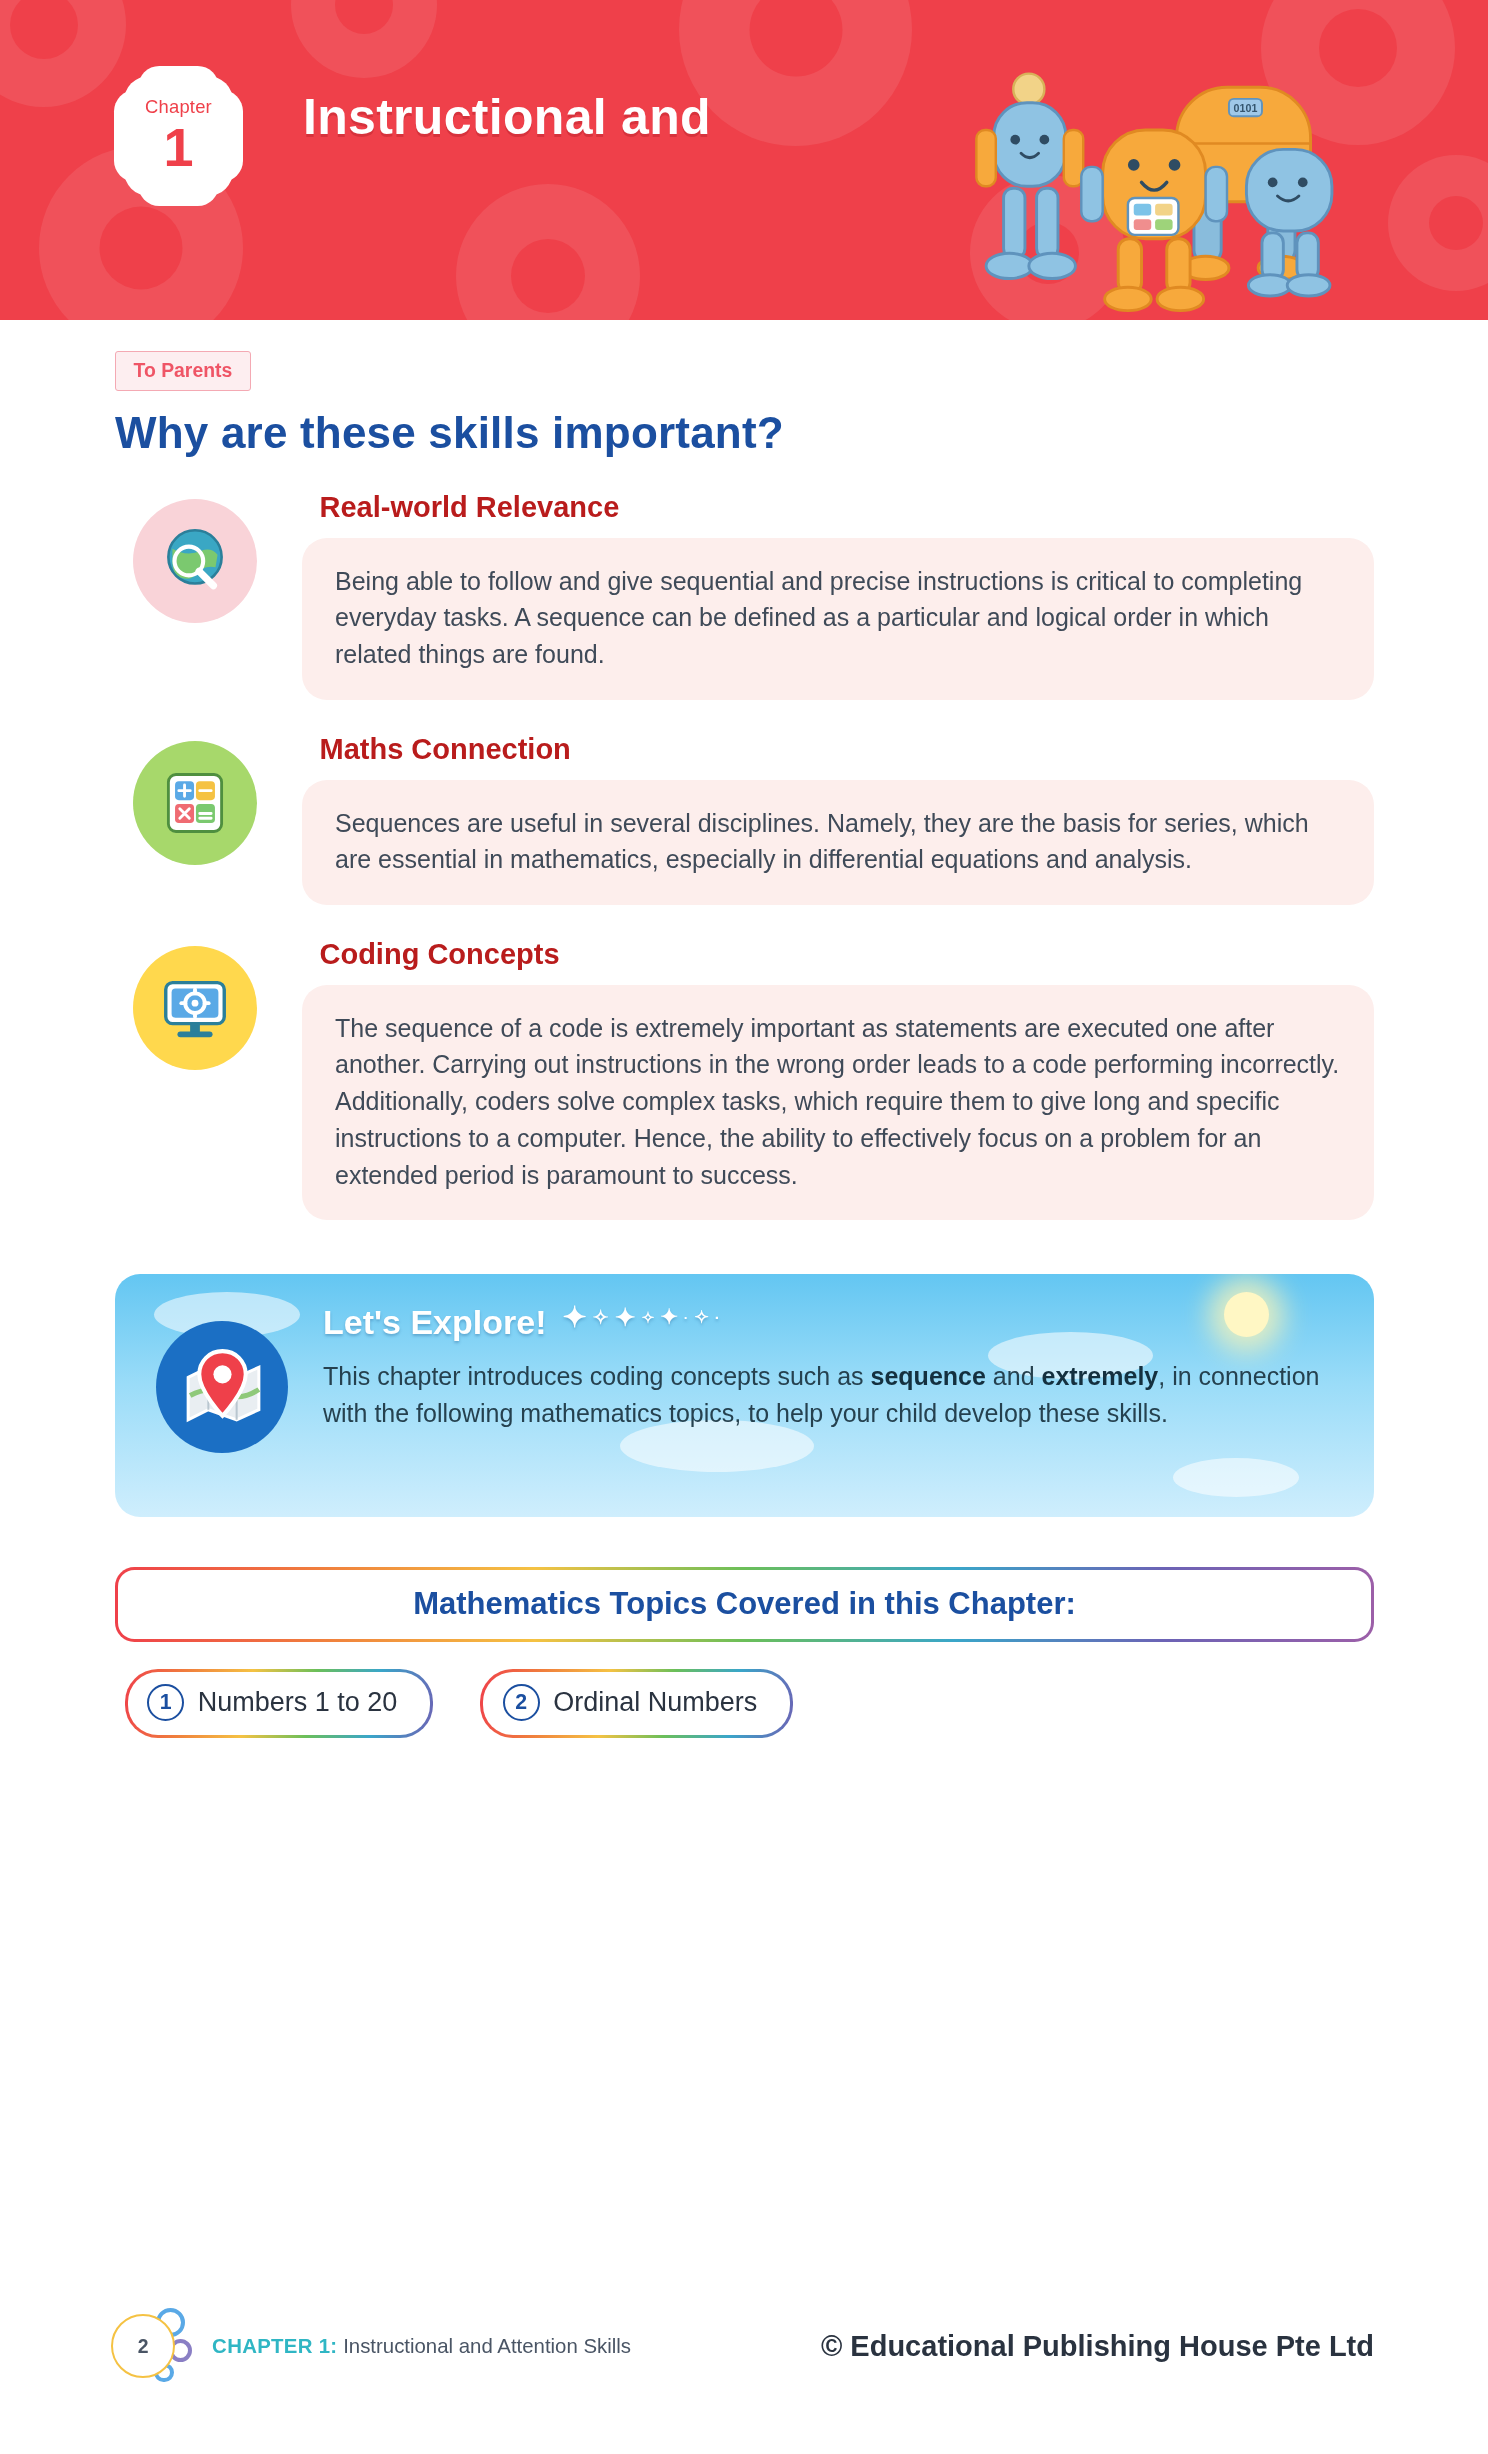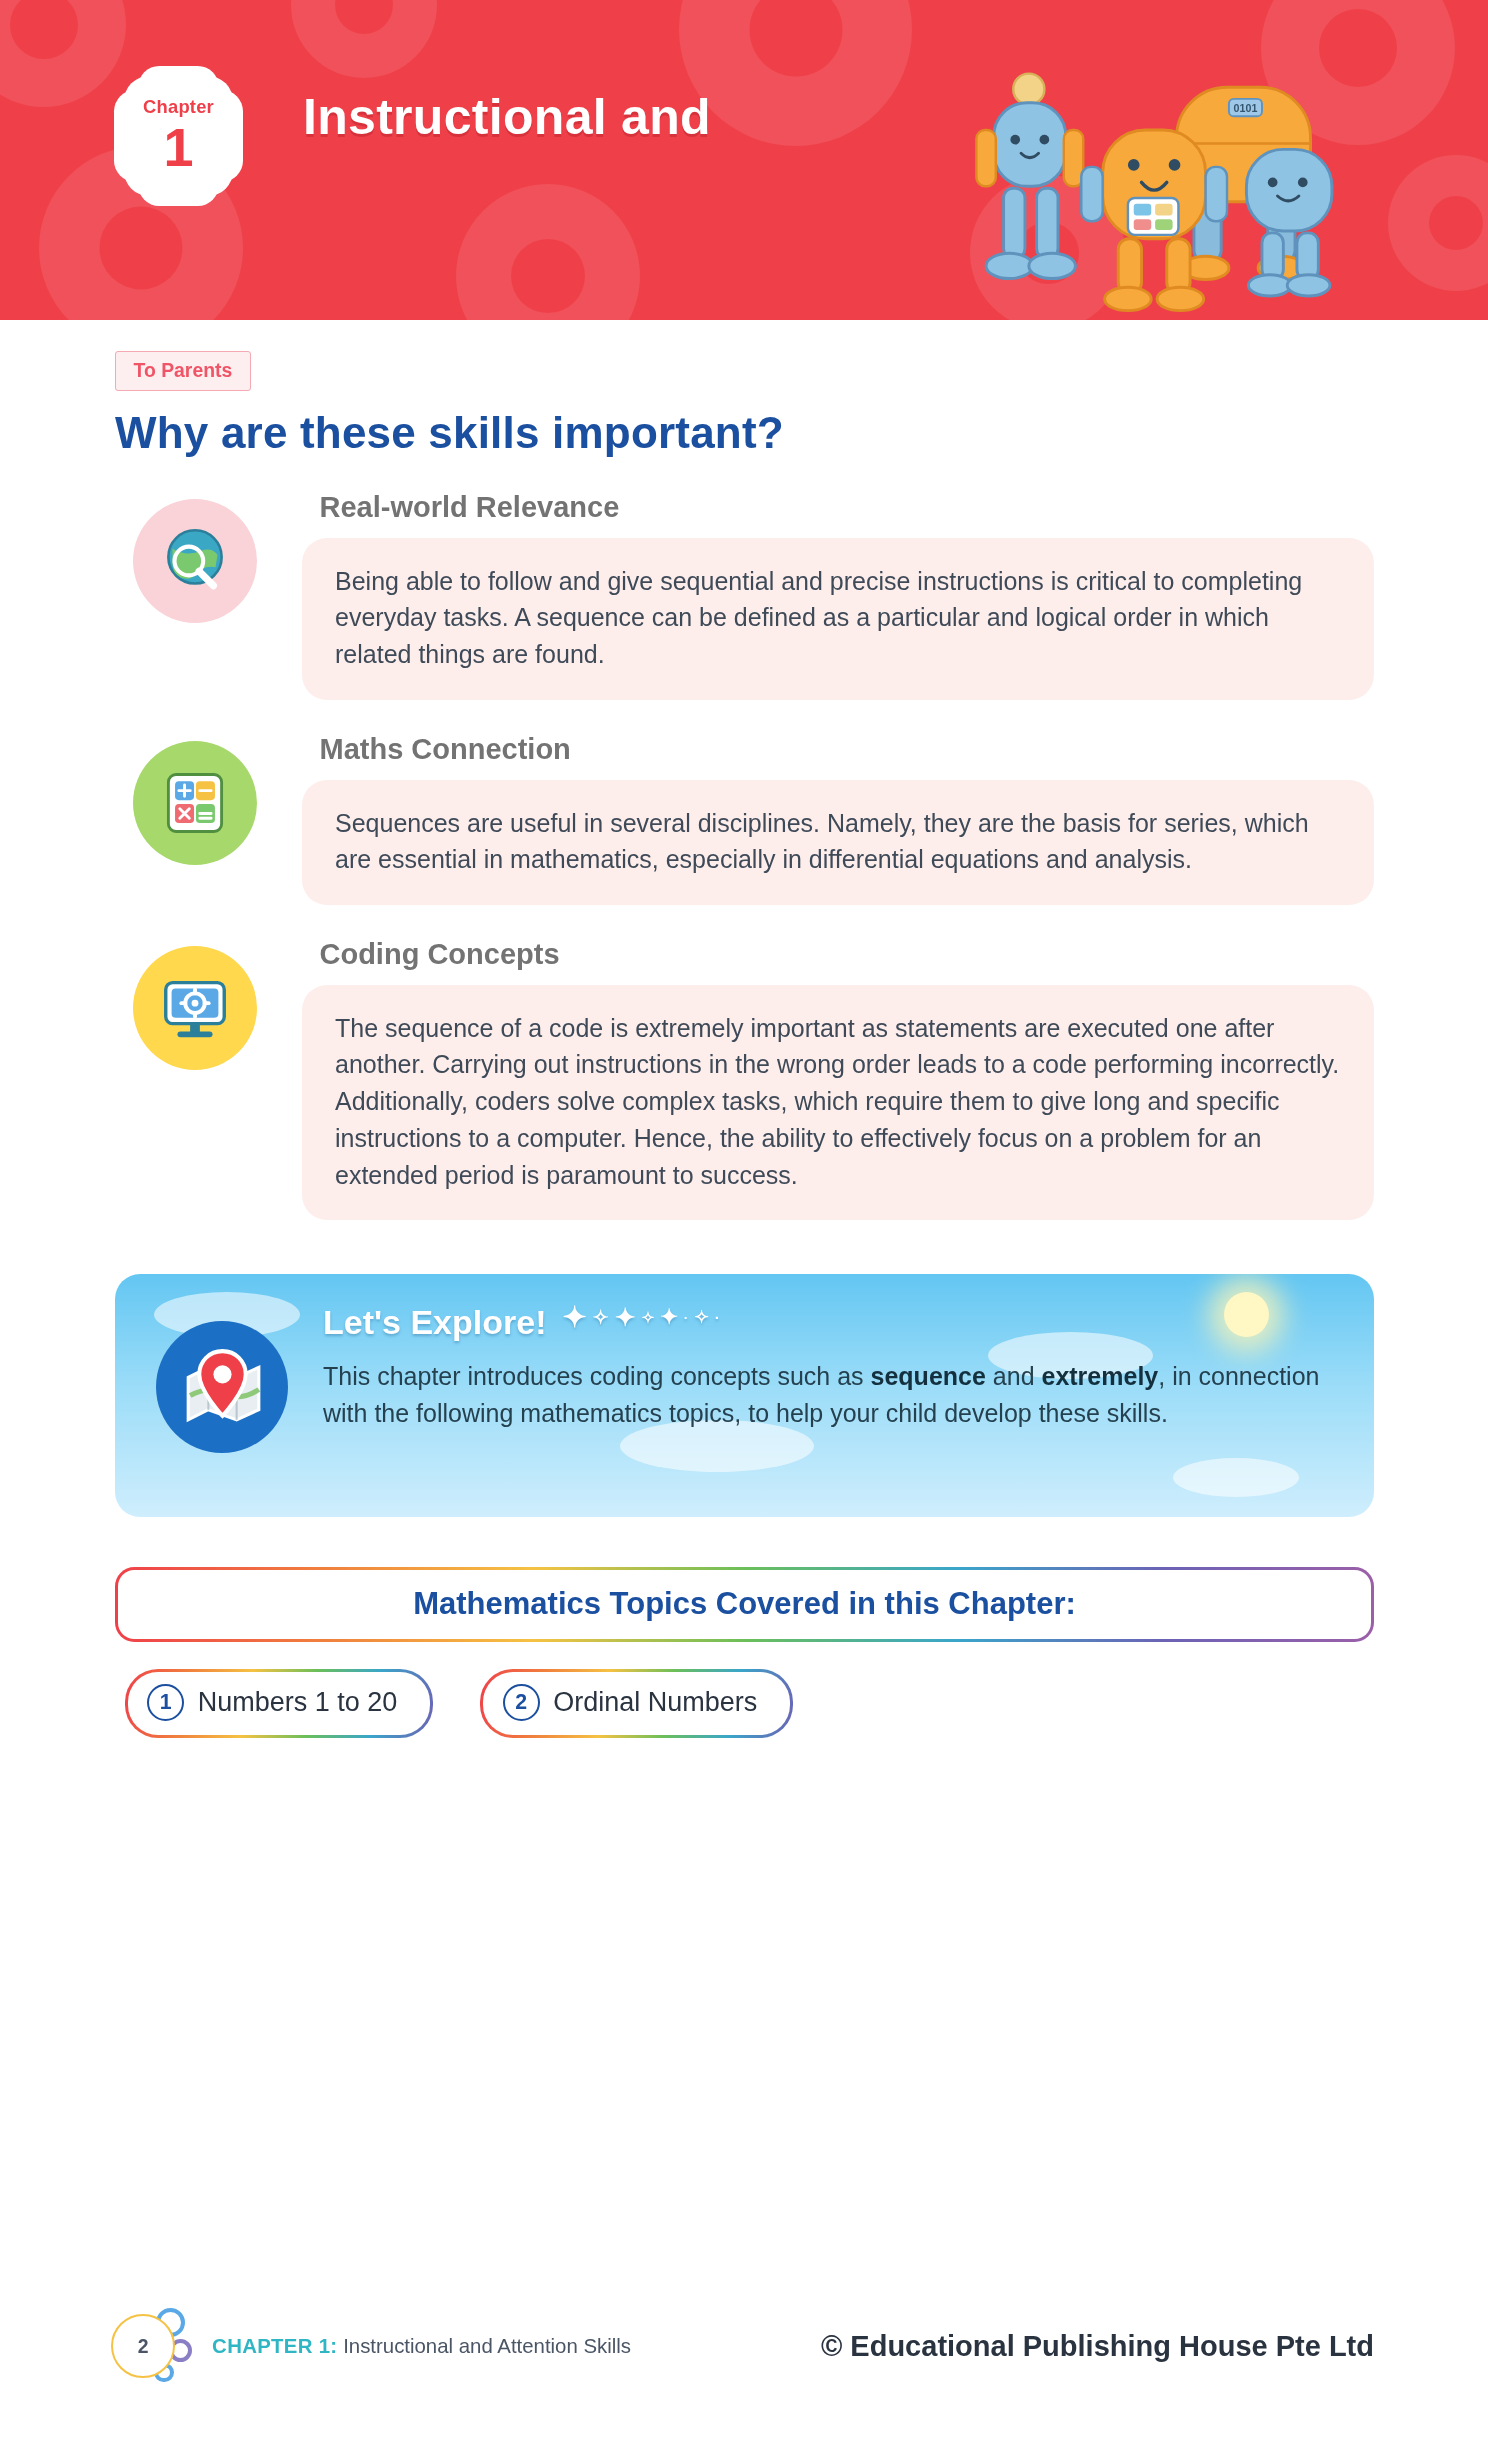--- a/index.html
+++ b/index.html
@@ -77,21 +77,21 @@
     border-radius: 21.3px;
   }
   .chapter-badge .inner {
     position: relative;
     z-index: 2;
     text-align: center;
     color: #ef404a;
   }
   .chapter-word {
     font-size: 18.4px;
-    font-weight: bold;
+    font-weight: normal;
     letter-spacing: 0.2px;
     line-height: 1;
     margin-bottom: 3px;
   }
   .chapter-num {
     font-size: 54px;
     font-weight: bold;
     line-height: 1;
   }
 
@@ -160,21 +160,21 @@
     border-radius: 50%;
     display: flex;
     align-items: center;
     justify-content: center;
   }
   .icon-relevance { background: #f9d3d8; }
   .icon-maths { background: #a7d86b; }
   .icon-coding { background: #ffd84d; }
 
   .section-heading {
-    color: #737373;
+    color: #b91c1c;
     font-size: 29px;
     font-weight: bold;
     margin: 0 0 13.6px 17.5px;
   }
   .section-body {
     background: #fdeeec;
     border-radius: 25px;
     padding: 25px 33px 27px;
     color: #3f4a58;
     font-size: 25px;

